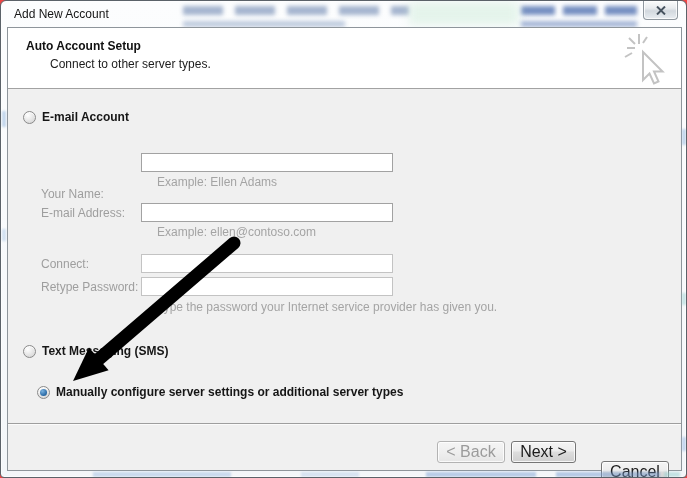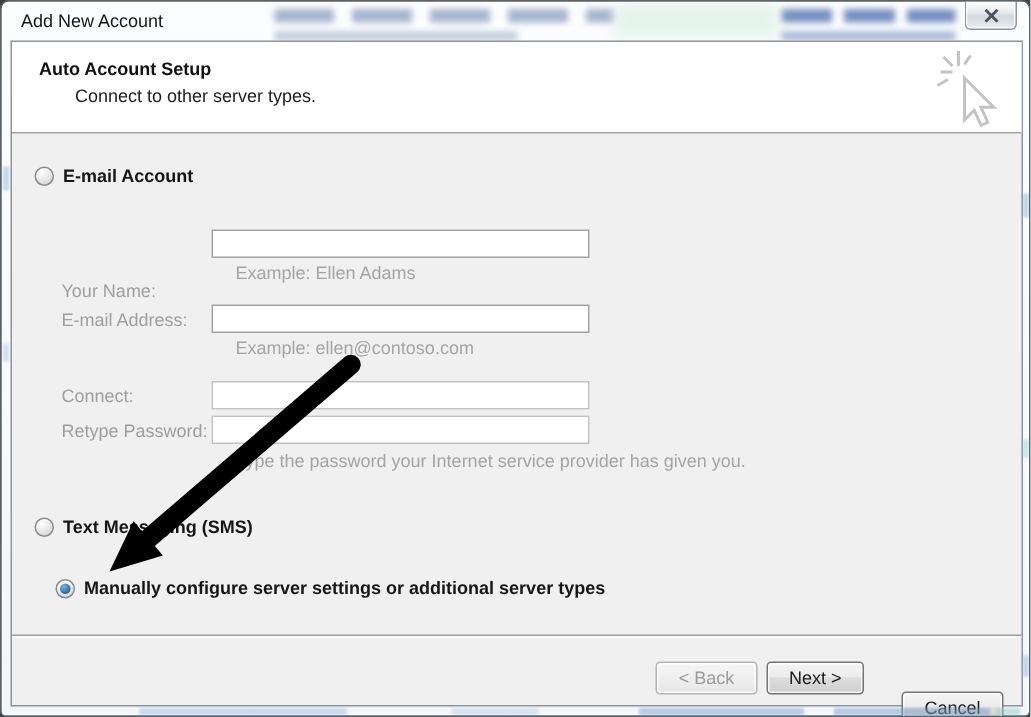--- a/index.html
+++ b/index.html
@@ -1,17 +1,17 @@
 <!DOCTYPE html>
 <html><head>
 <meta charset="utf-8">
 <style>
   * { box-sizing: border-box; margin: 0; padding: 0; }
   body { background:#ffffff; font-family:"Liberation Sans", sans-serif; }
-  .screen { position:relative; width:687px; height:478px; background:#404040; overflow:hidden; }
+  .screen { position:relative; width:687px; height:478px; background:#ef4444; overflow:hidden; }
 
   
   .win { position:absolute; left:0; top:0; width:687px; height:478px;
          border:1px solid #5b6269; border-radius:6px 6px 4px 4px;
          background:linear-gradient(#fcfdfe,#f3f6f9); overflow:hidden;
          box-shadow:inset 0 0 0 1px rgba(255,255,255,.65); }
 
   .titlebar { position:absolute; left:0; top:0; width:100%; height:26px; }
   .title-text { position:absolute; left:13px; top:6px; font-size:12px; color:#151515; white-space:nowrap; }
 
@@ -43,21 +43,21 @@
            border-radius:50%; background:radial-gradient(circle at 35% 30%, #7ab2e0, #2d6da8 65%, #1e5384); }
   .radio-label { font-size:12px; font-weight:bold; color:#161616; white-space:nowrap; }
 
   .field-label { position:absolute; font-size:12px; color:#9e9e9e; white-space:nowrap; }
   .hint        { position:absolute; font-size:12px; color:#a4a4a4; white-space:nowrap; }
   .tbox { position:absolute; width:252px; height:19px; background:#ffffff; border:1px solid #a2a2a2;
           font-size:12px; padding:0 3px; color:#333; }
   .tbox.pw { border-color:#c3c3c3; }
 
   
-  .btn { position:absolute; height:22px; font-size:12px; color:#1a1a1a; text-align:center;
+  .btn { position:absolute; height:22px; font-size:16px; color:#1a1a1a; text-align:center;
          border:1px solid #757575; border-radius:3px;
          background:linear-gradient(#f4f4f4,#ececec 45%,#dddddd 50%,#cfcfcf);
          box-shadow:inset 0 0 0 1px rgba(255,255,255,.8);
          display:flex; align-items:center; justify-content:center; cursor:default; }
   .btn.disabled { border-color:#b3b3b3; color:#9b9b9b;
          background:linear-gradient(#f5f5f5,#efefef 50%,#e6e6e6); }
 
   .overlay { position:absolute; left:0; top:0; pointer-events:none; }
 </style>
 </head>

